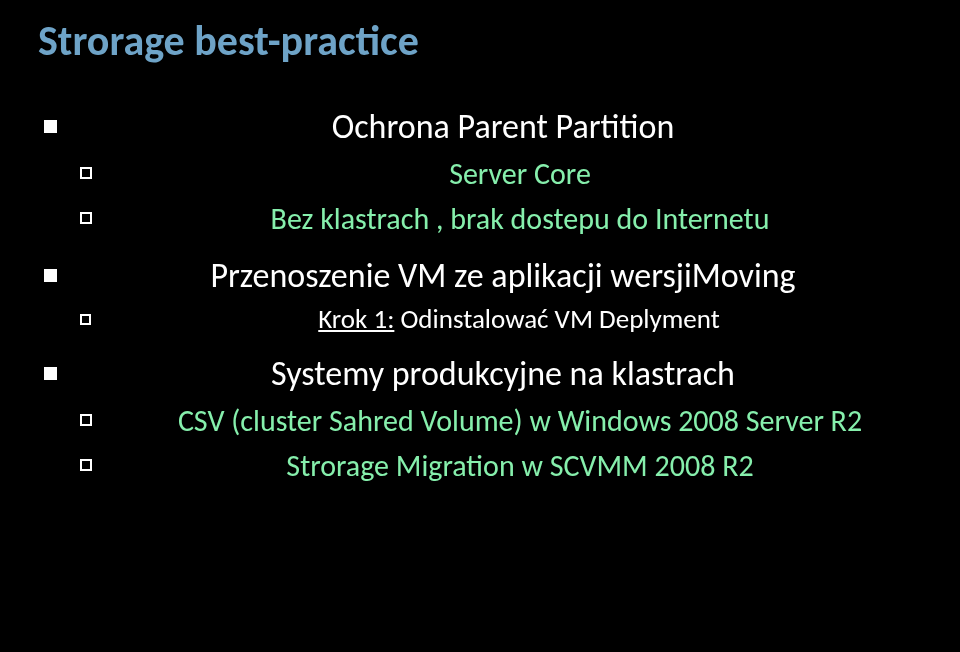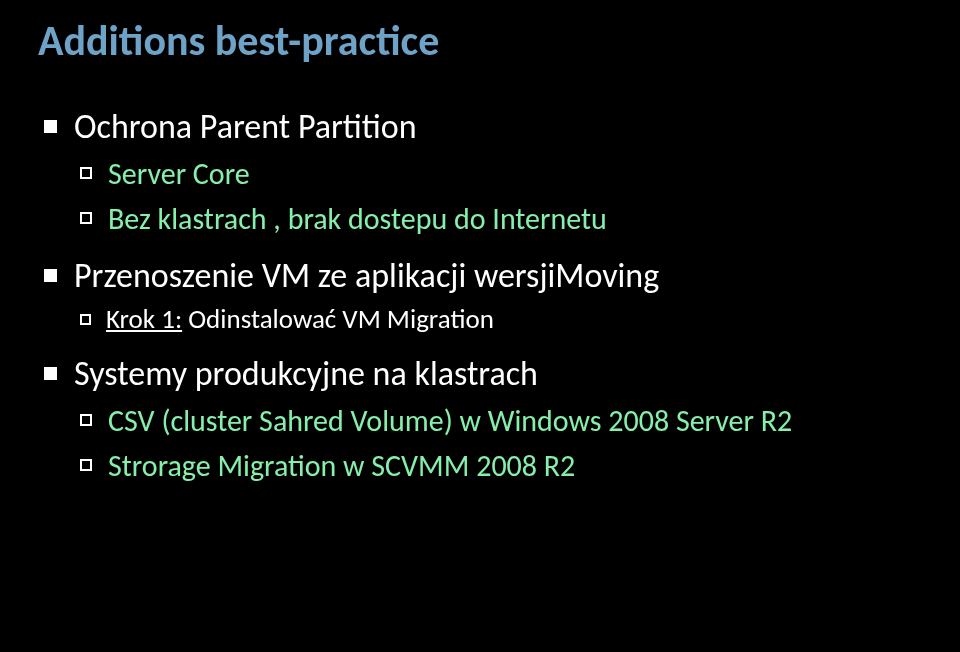--- a/index.html
+++ b/index.html
@@ -22,20 +22,21 @@
     color: #6ea3c7;
     font-weight: 700;
     font-size: 42px;
     line-height: 1.1;
     margin: 0 0 40px 0;
   }
   ul {
     list-style: none;
     margin: 0;
     padding: 0;
+    text-align: center;
   }
   .lvl1 > li {
     font-size: 34px;
     line-height: 1.35;
     color: #fff;
     margin: 0 0 14px 0;
     padding-left: 36px;
     position: relative;
   }
   .lvl1 > li::before {
@@ -86,41 +87,41 @@
     background: transparent;
   }
   .underline {
     text-decoration: underline;
   }
 </style>
 </head>
 <body>
 
 <div class="slide">
-  <h1 class="title">Additions best-practice</h1>
+  <h1 class="title">Strorage best-practice</h1>
 
   <ul class="lvl1">
 
     <li>
       <span>Ochrona Parent Partition</span>
       <ul class="lvl2">
         <li>
           <span>Server Core</span>
         </li>
         <li>
           <span>Bez klastrach , brak dostepu do Internetu</span>
         </li>
       </ul>
     </li>
 
     <li>
       <span>Przenoszenie VM ze aplikacji wersjiMoving</span>
       <ul class="lvl3">
         <li>
-          <span class="underline">Krok 1:</span><span> Odinstalować VM Migration</span>
+          <span class="underline">Krok 1:</span><span> Odinstalować VM Deplyment</span>
         </li>
       </ul>
     </li>
 
     <li>
       <span>Systemy produkcyjne na klastrach</span>
       <ul class="lvl2">
         <li>
           <span>CSV (cluster Sahred Volume) w Windows 2008 Server R2</span>
         </li>

